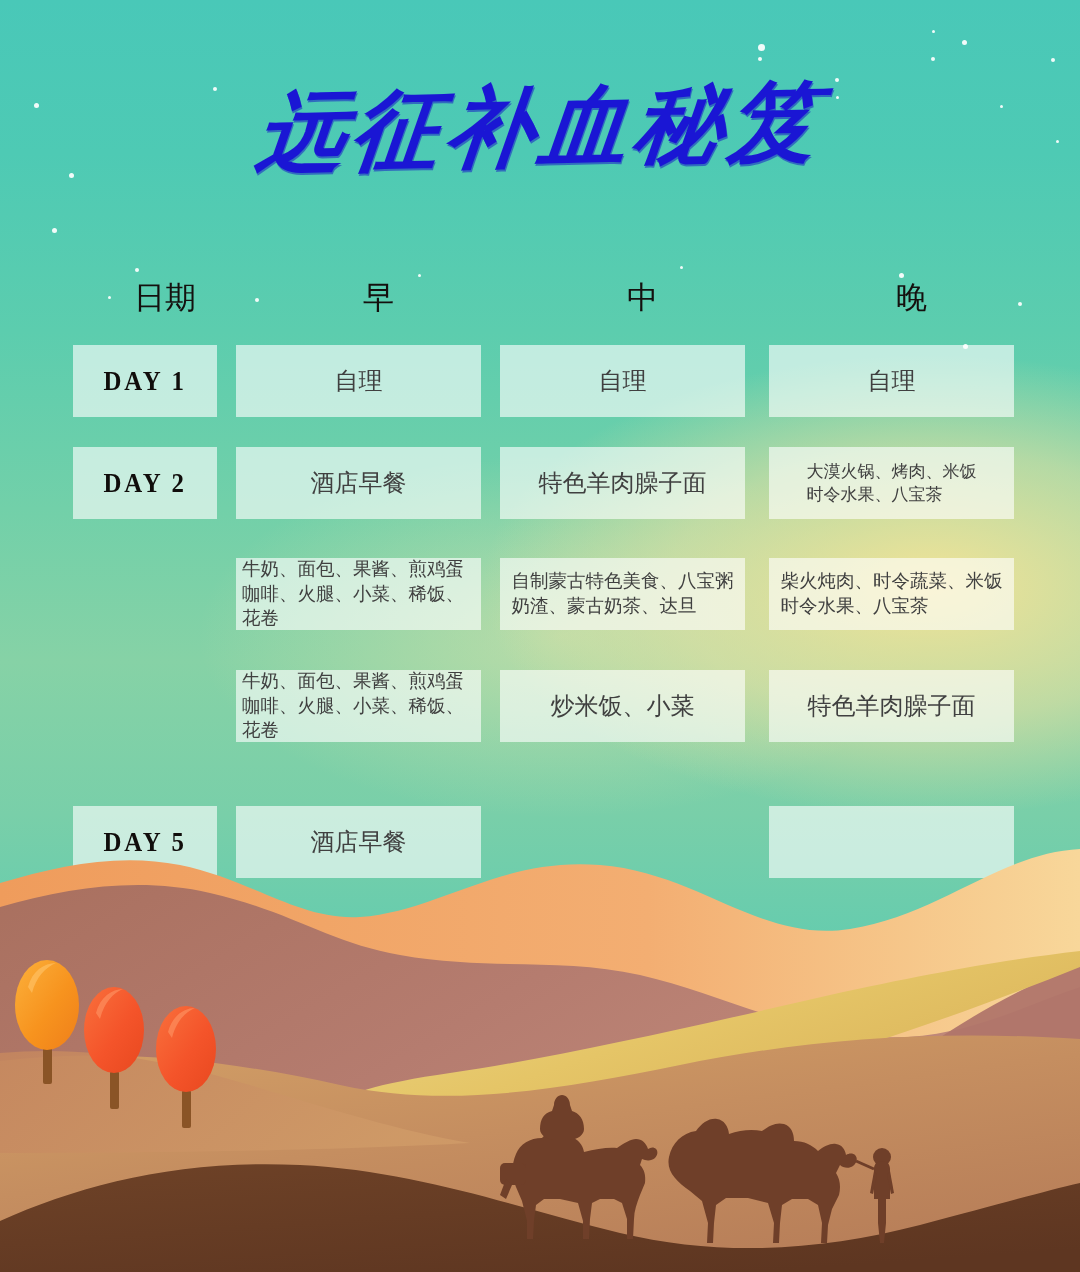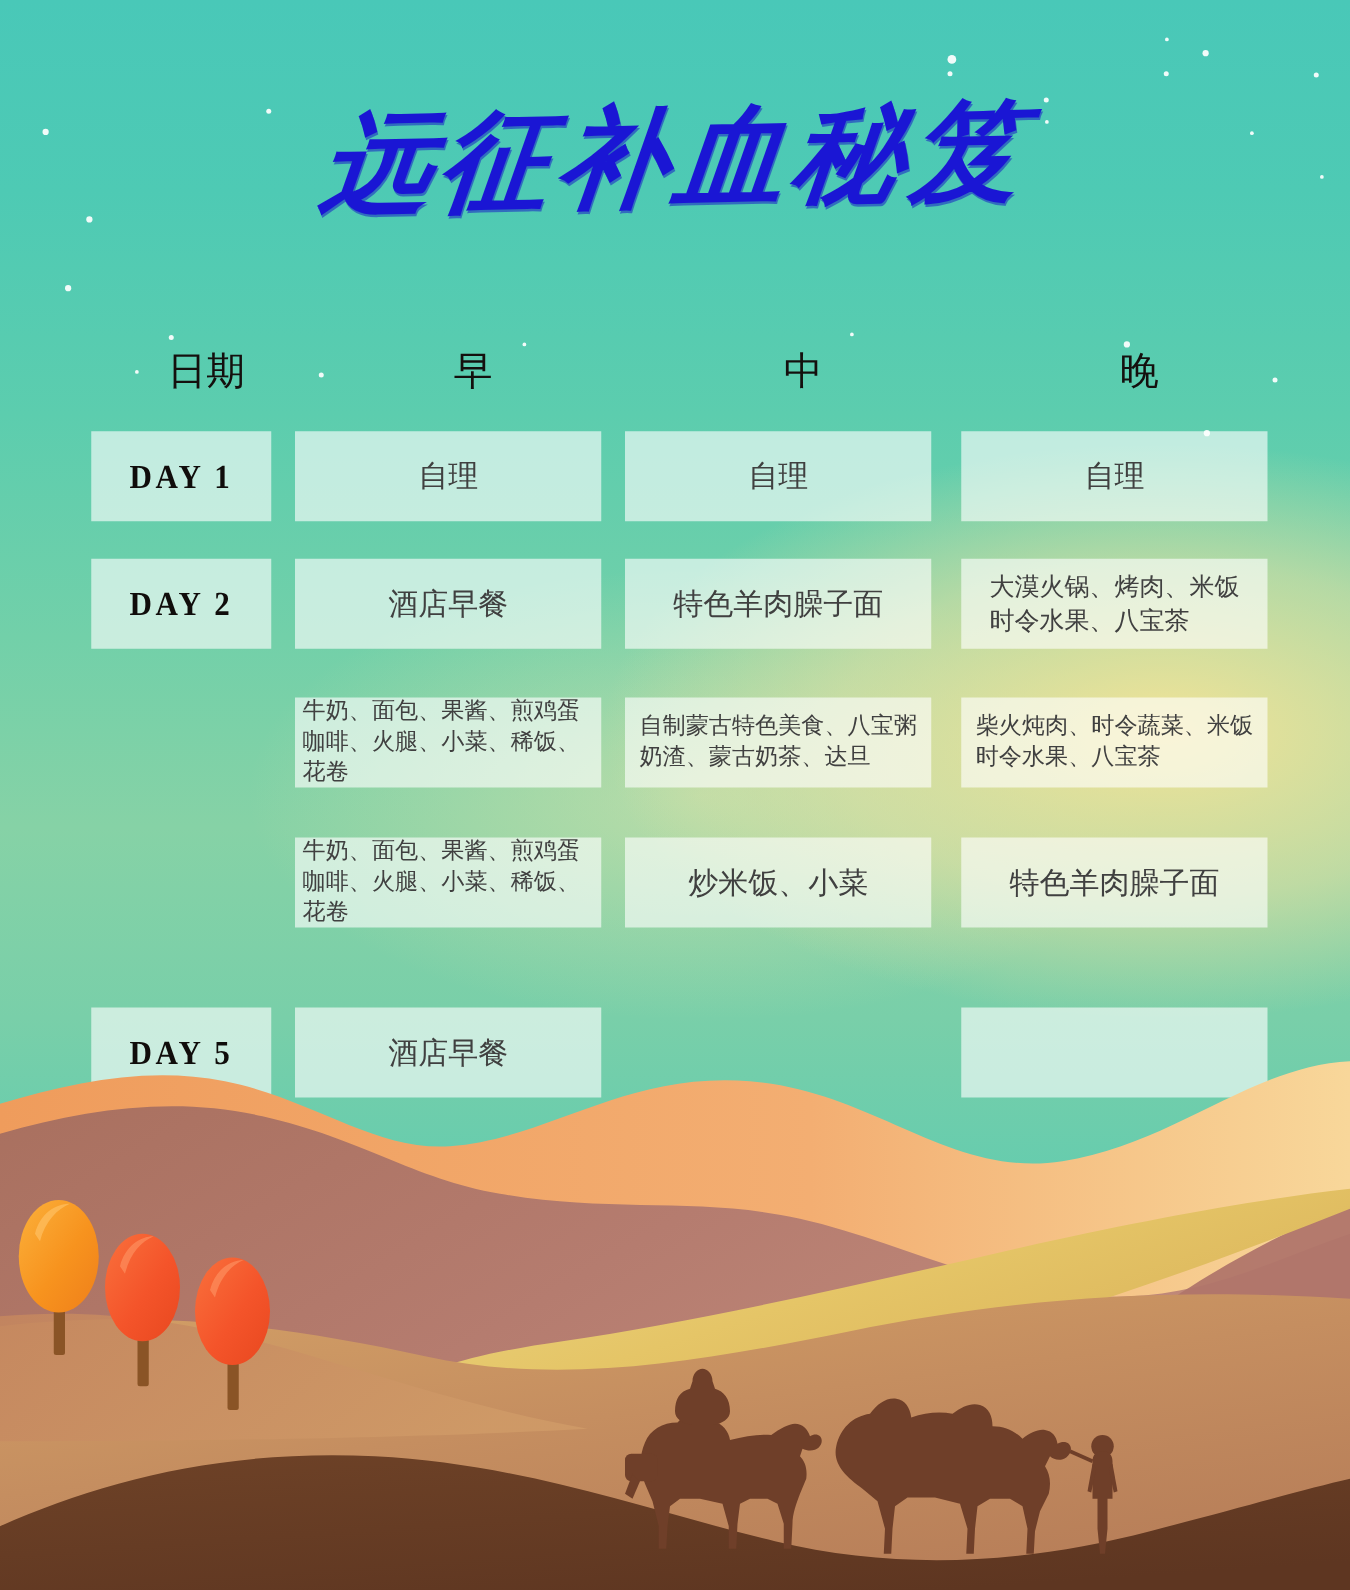--- a/index.html
+++ b/index.html
@@ -73,21 +73,21 @@
     font-weight:700;font-size:27px;color:#100d0b;
     letter-spacing:3px;
     transform:scaleX(0.92);
   }
   .mtext{
     font-family:"DejaVu Sans","Liberation Sans",sans-serif;
     color:#404040;line-height:1.34;
     white-space:pre-line;
   }
   .mtext.big{font-size:24px;}
-  .mtext.mid{font-size:20px;}
+  .mtext.mid{font-size:17px;}
   .mtext.small{font-size:18.5px;}
 
   
   .desert{position:absolute;left:0;bottom:0;width:1080px;height:425px;overflow:hidden;}
   .desert svg{display:block;}
 </style>
 </head>
 <body>
 
 <div class="poster">

